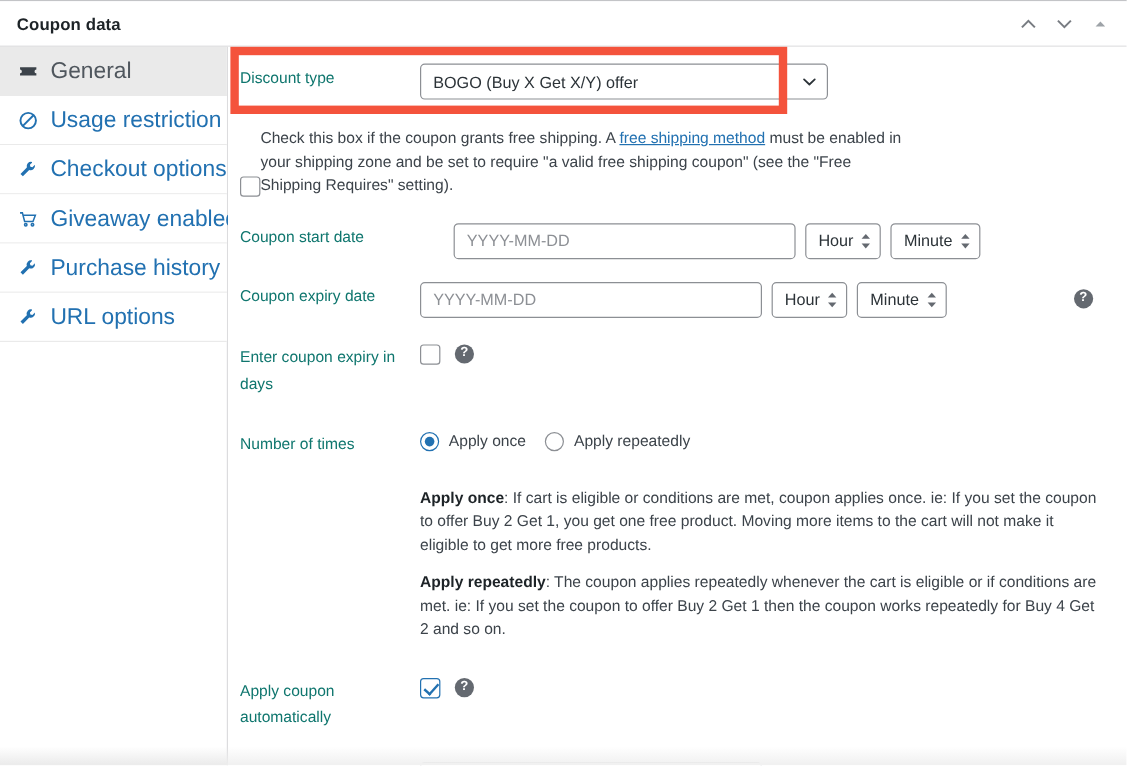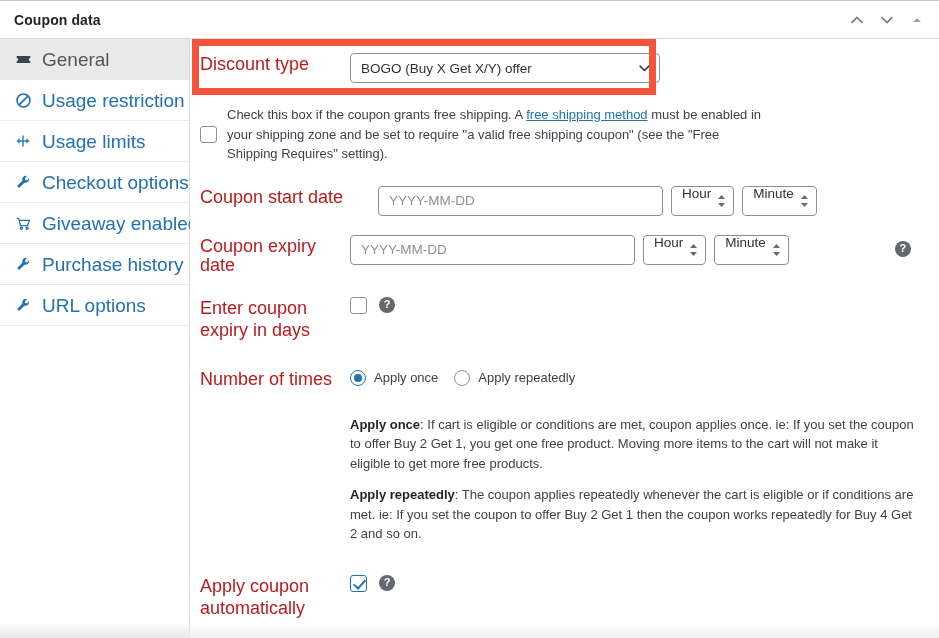--- a/index.html
+++ b/index.html
@@ -110,22 +110,22 @@
 
   .field-row {
     display: flex;
     align-items: flex-start;
     padding: 0 14px 0 10px;
     margin: 0;
   }
   .f-label {
     width: 150px;
     min-width: 150px;
-    font-size: 18px;
-    color: #b91c1c;
+    font-size: 13px;
+    color: #0f766e;
     line-height: 19px;
     padding-top: 2px;
   }
   .f-control {
     flex: 1;
     display: flex;
     align-items: flex-start;
     gap: 8px;
   }
 
@@ -159,20 +159,21 @@
     right: 9px;
     top: 50%;
     transform: translateY(-50%);
     pointer-events: none;
     display: block;
   }
 
   .spin-box {
     position: relative;
     display: inline-flex;
+    align-items: center;
     height: 30px;
     border: 1px solid #8c8f94;
     border-radius: 4px;
     background: #fff;
     padding: 0 7px 0 10px;
     gap: 6px;
     cursor: pointer;
   }
   .spin-box .sp-text {
     font-size: 13.5px;
@@ -266,22 +267,22 @@
     margin: 0;
   }
   .desc a {
     color: #2271b1;
     text-decoration: underline;
   }
   .desc b { font-weight: bold; color: #1d2327; }
 
   .cb-inline {
     display: flex;
-    align-items: center;
-    gap: 10px;
+    align-items: flex-end;
+    gap: 0;
   }
 
   
   .highlight-box {
     position: absolute;
     border: 7px solid #f4533c;
     pointer-events: none;
     z-index: 30;
     box-sizing: border-box;
   }
@@ -346,31 +347,20 @@
       <div class="side-item">
         <span class="s-icon">
           <svg width="17" height="17" viewBox="0 0 20 20">
             <circle cx="10" cy="10" r="7.6" fill="none" stroke="#2271b1" stroke-width="1.9"></circle>
             <line x1="4.8" y1="15.2" x2="15.2" y2="4.8" stroke="#2271b1" stroke-width="1.9"></line>
           </svg>
         </span>
         <span class="s-label">Usage restriction</span>
       </div>
 
-      <div class="side-item">
-        <span class="s-icon">
-          <svg width="18" height="18" viewBox="0 0 20 20" stroke="#2271b1" stroke-width="1.5">
-            <line x1="10" y1="4" x2="10" y2="16"></line>
-            <line x1="3" y1="10" x2="17" y2="10"></line>
-            <line x1="5.5" y1="7.5" x2="5.5" y2="12.5"></line>
-            <line x1="14.5" y1="7.5" x2="14.5" y2="12.5"></line>
-          </svg>
-        </span>
-        <span class="s-label">Usage limits</span>
-      </div>
 
       <div class="side-item">
         <span class="s-icon">
           <svg width="16" height="16" viewBox="0 0 20 20" fill="#2271b1">
             <path d="M14.6 2.4a4.6 4.6 0 0 0-5.4 5.9L2.6 14.9l2.5 2.5 6.6-6.6a4.6 4.6 0 0 0 5.9-5.4l-2.6 2.6-2.1-.5-.5-2.1 2.2-2.2z"></path>
           </svg>
         </span>
         <span class="s-label">Checkout options</span>
       </div>
 
@@ -405,21 +395,21 @@
 
       <div class="sidebar-fade"></div>
     </div>
 
     <div class="options">
 
       <div class="field-row" style="margin-top:14px;">
         <div class="f-label">Discount type</div>
         <div class="f-control">
           <div class="select-wrap">
-            <select class="select-input" style="width:310px;">
+            <select class="select-input" style="width:340px;">
               <option>BOGO (Buy X Get X/Y) offer</option>
             </select>
             <svg class="sel-chev" width="13" height="13" viewBox="0 0 14 14">
               <path d="M2.2 5 L7 9.6 L11.8 5" fill="none" stroke="#2c3338" stroke-width="1.6" stroke-linecap="round" stroke-linejoin="round"></path>
             </svg>
           </div>
         </div>
       </div>
 
       <div class="field-row" style="margin-top:22px;">

